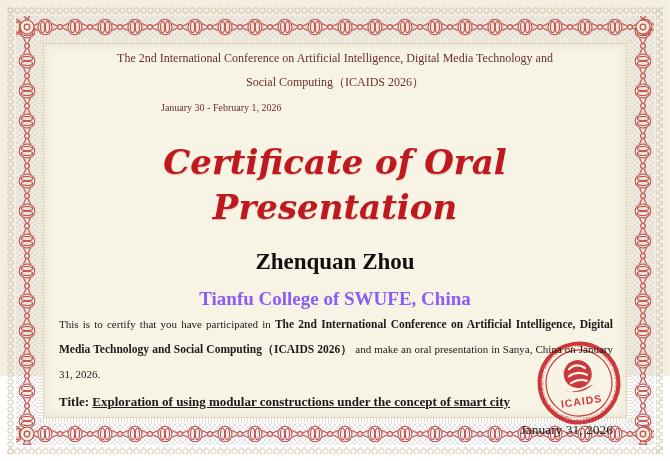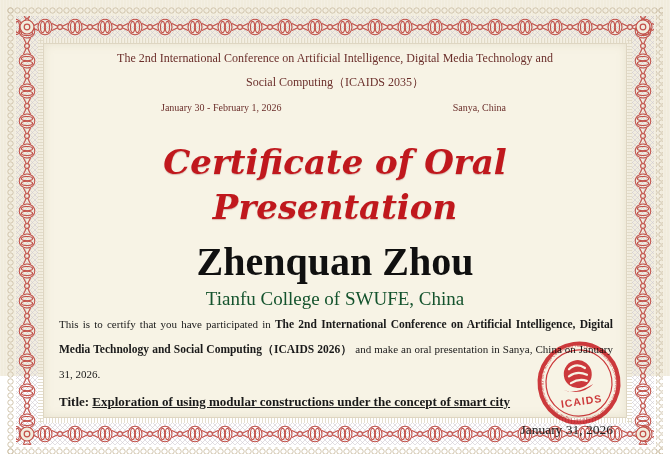--- a/index.html
+++ b/index.html
@@ -26,23 +26,23 @@
     display:flex;justify-content:space-between;
     padding:0 120px 0 117px;line-height:26px;color:#6b2f2b;font-size:10px;
   }
   .cert-title{
     margin-top:19px;line-height:45px;text-align:center;
     font-family:"DejaVu Serif","Liberation Serif",serif;
     font-style:italic;font-weight:bold;font-size:34px;color:#c0181d;
     text-shadow:0 1px 1px rgba(120,20,20,.25);
   }
   .recipient{margin-top:11px;line-height:42px;text-align:center;
-    font-weight:bold;font-size:40px;color:#101010;}
+    font-weight:bold;font-size:23px;color:#101010;}
   .affil{margin-top:3px;line-height:26px;text-align:center;
-    font-weight:normal;font-size:19px;color:#14532d;}
+    font-weight:bold;font-size:19px;color:#8b5cf6;}
   .bodytext{
     margin:0;padding:0 13px 0 15px;font-size:11px;line-height:25px;
     color:#1a1a1a;text-align:justify;
   }
   .bodytext b{font-size:11.5px;}
   .paperline{
     margin:2px 0 0 0;padding:0 13px 0 15px;font-size:13px;line-height:26px;
     color:#1a1a1a;font-weight:bold;
   }
   .paperline .u{text-decoration:underline;}
@@ -121,24 +121,23 @@
     </g>
 
     <rect x="38" y="38" width="594" height="5" fill="url(#combV)"></rect>
     <rect x="38" y="418" width="594" height="5" fill="url(#combV)"></rect>
     <rect x="38" y="38" width="5" height="385" fill="url(#combH)"></rect>
     <rect x="627" y="38" width="5" height="385" fill="url(#combH)"></rect>
   </svg>
 
   <div class="content">
     <div class="hline hline1">The 2nd International Conference on Artificial Intelligence, Digital Media Technology and</div>
-    <div class="hline hline2">Social Computing（ICAIDS 2035）</div>
+    <div class="hline hline2">Social Computing（ICAIDS 2026）</div>
     <div class="daterow">
       <span>January 30 - February 1, 2026</span>
-      <span>Sanya, China</span>
     </div>
 
     <div class="cert-title">Certificate of Oral Presentation</div>
 
     <div class="recipient">Zhenquan Zhou</div>
     <div class="affil">Tianfu College of SWUFE, China</div>
 
     <p class="bodytext"><span>This is to certify that you have participated in </span><b>The 2nd International Conference on Artificial Intelligence, Digital Media Technology and Social Computing（ICAIDS 2026）</b><span> and make an oral presentation in Sanya, China on January 31, 2026.</span></p>
 
     <p class="paperline"><span>Title: </span><span class="u">Exploration of using modular constructions under the concept of smart city</span></p>

